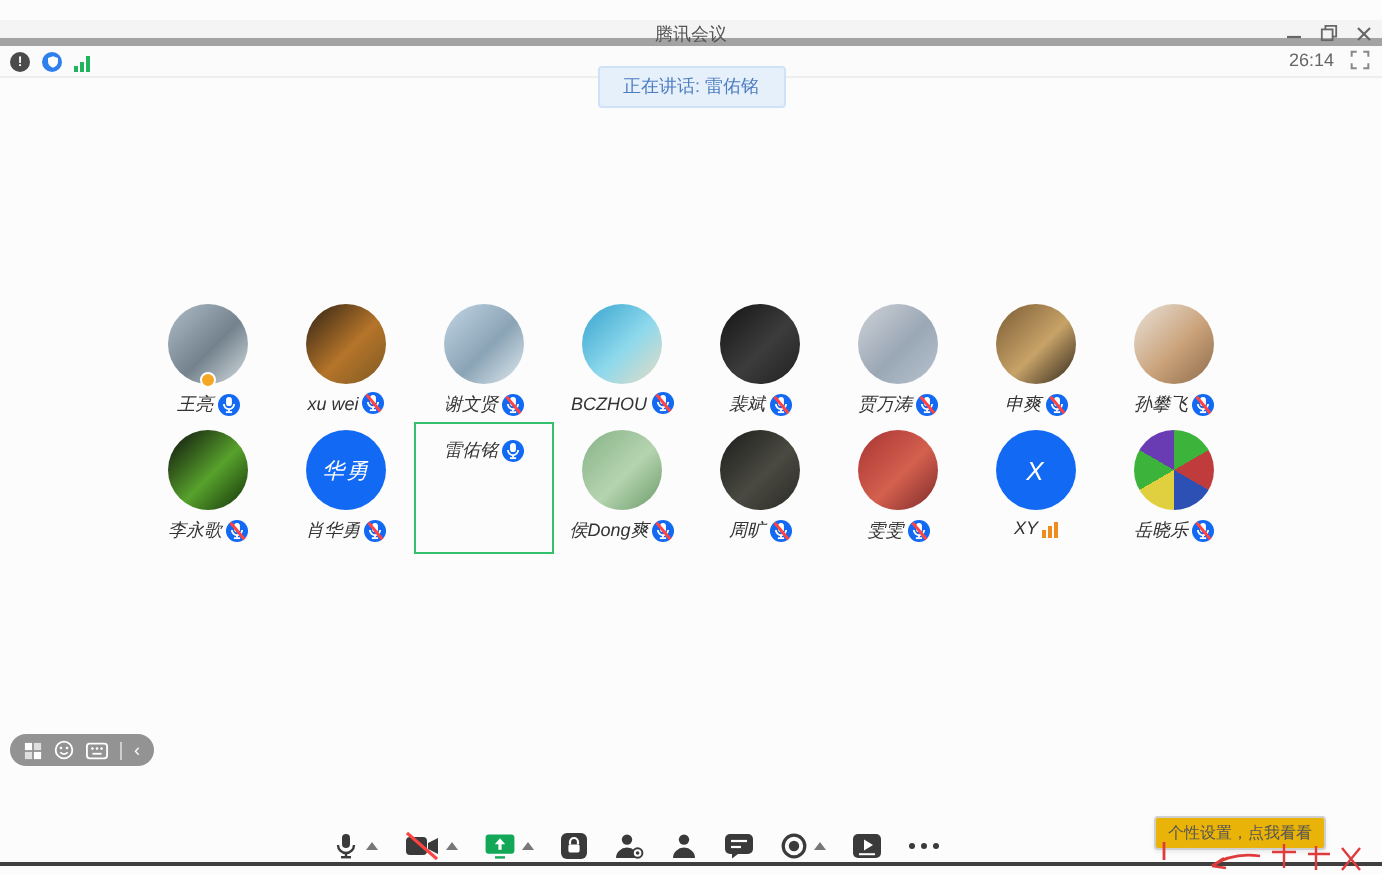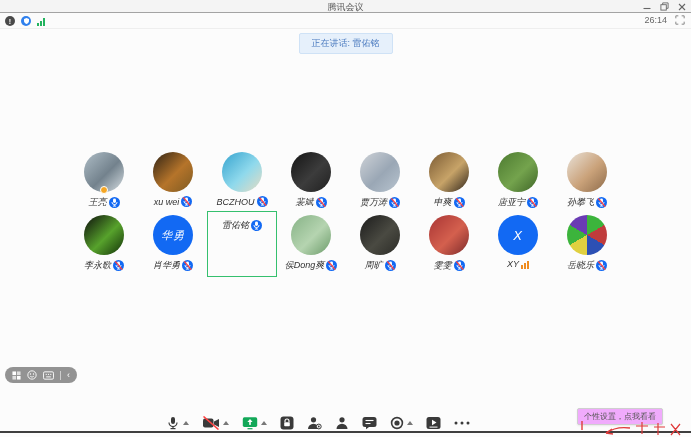--- a/index.html
+++ b/index.html
@@ -1,21 +1,21 @@
 <!DOCTYPE html>
 <html><head>
 <meta charset="utf-8">
 <style>
   * { margin:0; padding:0; box-sizing:border-box; }
   html,body { width:691px; height:437px; overflow:hidden;
     font-family:"Liberation Sans", sans-serif; }
   .app { position:relative; width:691px; height:437px; background:#fcfcfc; overflow:hidden; }
 
   
-  .titlebar { position:relative; height:13px; background:#f4f4f4; border-bottom:1px solid #a3a3a3; }
+  .titlebar { position:relative; height:13px; background:#f4f4f4; border-bottom:4px solid #a3a3a3;margin-top:10px; }
   .title { position:absolute; left:0; right:0; top:1px; text-align:center;
     font-size:9px; color:#555; }
   .wincontrols { position:absolute; right:5px; top:0; height:13px; display:flex; gap:9px; align-items:center; }
   .wbtn { display:flex; align-items:center; cursor:pointer; }
   .wbtn svg { display:block; }
 
   
   .meetingbar { position:relative; height:16px; background:#fbfbfb; border-bottom:1px solid #eeeeee; }
   .mb-left { position:absolute; left:5px; top:3px; display:flex; gap:6px; align-items:center; }
   .dotic { width:10px; height:10px; border-radius:50%; display:inline-flex;
@@ -63,21 +63,21 @@
   .toolbar { position:absolute; left:0; right:56px; bottom:7px; display:flex;
     justify-content:center; align-items:center; gap:13px; }
   .tb { display:flex; align-items:center; gap:3px; cursor:pointer; }
   .tb svg { height:14px; display:block; }
   .chev { width:0; height:0; border-left:3px solid transparent;
     border-right:3px solid transparent; border-bottom:4px solid #777; cursor:pointer; }
 
   .bottomline { position:absolute; left:0; top:431px; width:691px; height:2px; background:#3f3f3f; }
 
   
-  .tooltip { position:absolute; top:408px; right:28px; background:#f0abfc;
+  .tooltip { position:absolute; top:408px; right:28px; background:#eab308;
     border:1px solid #cfcfcf; border-radius:2px; padding:2px 6px;
     font-size:8px; color:#555; box-shadow:0 1px 2px rgba(0,0,0,0.08); cursor:pointer; }
   .scribble { position:absolute; right:0; top:420px; width:115px; height:17px; pointer-events:none; }
 </style>
 </head>
 <body>
 
 <div class="app">
 
   <div class="titlebar">
@@ -155,20 +155,35 @@
               <rect x="4.4" y="1.6" width="3.2" height="5" rx="1.6" fill="#fff"></rect>
               <path d="M3.2 5.5a2.8 2.8 0 0 0 5.6 0" fill="none" stroke="#fff" stroke-width="1"></path>
               <line x1="6" y1="8.3" x2="6" y2="9.6" stroke="#fff" stroke-width="1"></line>
               <line x1="4.3" y1="9.9" x2="7.7" y2="9.9" stroke="#fff" stroke-width="1"></line>
               <line x1="2.5" y1="1.5" x2="10" y2="10.5" stroke="#ff4242" stroke-width="1.6"></line>
             </svg>
           </span>
         </div>
       </div>
       <div class="tile">
+        <div class="avatar" style="background: linear-gradient(135deg, rgb(194, 214, 230) 0%, rgb(138, 163, 181) 55%, rgb(225, 235, 241) 100%);"></div>
+        <div class="plabel">
+          <span>谢文贤</span>
+          <span class="mic">
+            <svg viewBox="0 0 12 12">
+              <rect x="4.4" y="1.6" width="3.2" height="5" rx="1.6" fill="#fff"></rect>
+              <path d="M3.2 5.5a2.8 2.8 0 0 0 5.6 0" fill="none" stroke="#fff" stroke-width="1"></path>
+              <line x1="6" y1="8.3" x2="6" y2="9.6" stroke="#fff" stroke-width="1"></line>
+              <line x1="4.3" y1="9.9" x2="7.7" y2="9.9" stroke="#fff" stroke-width="1"></line>
+              <line x1="2.5" y1="1.5" x2="10" y2="10.5" stroke="#ff4242" stroke-width="1.6"></line>
+            </svg>
+          </span>
+        </div>
+      </div>
+      <div class="tile">
         <div class="avatar" style="background: linear-gradient(135deg, rgb(53, 163, 207) 0%, rgb(143, 217, 236) 55%, rgb(230, 220, 194) 100%);"></div>
         <div class="plabel">
           <span>BCZHOU</span>
           <span class="mic">
             <svg viewBox="0 0 12 12">
               <rect x="4.4" y="1.6" width="3.2" height="5" rx="1.6" fill="#fff"></rect>
               <path d="M3.2 5.5a2.8 2.8 0 0 0 5.6 0" fill="none" stroke="#fff" stroke-width="1"></path>
               <line x1="6" y1="8.3" x2="6" y2="9.6" stroke="#fff" stroke-width="1"></line>
               <line x1="4.3" y1="9.9" x2="7.7" y2="9.9" stroke="#fff" stroke-width="1"></line>
               <line x1="2.5" y1="1.5" x2="10" y2="10.5" stroke="#ff4242" stroke-width="1.6"></line>
@@ -203,35 +218,20 @@
               <line x1="4.3" y1="9.9" x2="7.7" y2="9.9" stroke="#fff" stroke-width="1"></line>
               <line x1="2.5" y1="1.5" x2="10" y2="10.5" stroke="#ff4242" stroke-width="1.6"></line>
             </svg>
           </span>
         </div>
       </div>
       <div class="tile">
         <div class="avatar" style="background: linear-gradient(135deg, rgb(122, 90, 51) 0%, rgb(199, 163, 104) 55%, rgb(46, 36, 26) 100%);"></div>
         <div class="plabel">
           <span>申爽</span>
-          <span class="mic">
-            <svg viewBox="0 0 12 12">
-              <rect x="4.4" y="1.6" width="3.2" height="5" rx="1.6" fill="#fff"></rect>
-              <path d="M3.2 5.5a2.8 2.8 0 0 0 5.6 0" fill="none" stroke="#fff" stroke-width="1"></path>
-              <line x1="6" y1="8.3" x2="6" y2="9.6" stroke="#fff" stroke-width="1"></line>
-              <line x1="4.3" y1="9.9" x2="7.7" y2="9.9" stroke="#fff" stroke-width="1"></line>
-              <line x1="2.5" y1="1.5" x2="10" y2="10.5" stroke="#ff4242" stroke-width="1.6"></line>
-            </svg>
-          </span>
-        </div>
-      </div>
-      <div class="tile">
-        <div class="avatar" style="background: linear-gradient(135deg, rgb(76, 122, 48) 0%, rgb(116, 163, 77) 55%, rgb(62, 100, 39) 100%);"></div>
-        <div class="plabel">
-          <span>唐亚宁</span>
           <span class="mic">
             <svg viewBox="0 0 12 12">
               <rect x="4.4" y="1.6" width="3.2" height="5" rx="1.6" fill="#fff"></rect>
               <path d="M3.2 5.5a2.8 2.8 0 0 0 5.6 0" fill="none" stroke="#fff" stroke-width="1"></path>
               <line x1="6" y1="8.3" x2="6" y2="9.6" stroke="#fff" stroke-width="1"></line>
               <line x1="4.3" y1="9.9" x2="7.7" y2="9.9" stroke="#fff" stroke-width="1"></line>
               <line x1="2.5" y1="1.5" x2="10" y2="10.5" stroke="#ff4242" stroke-width="1.6"></line>
             </svg>
           </span>
         </div>

